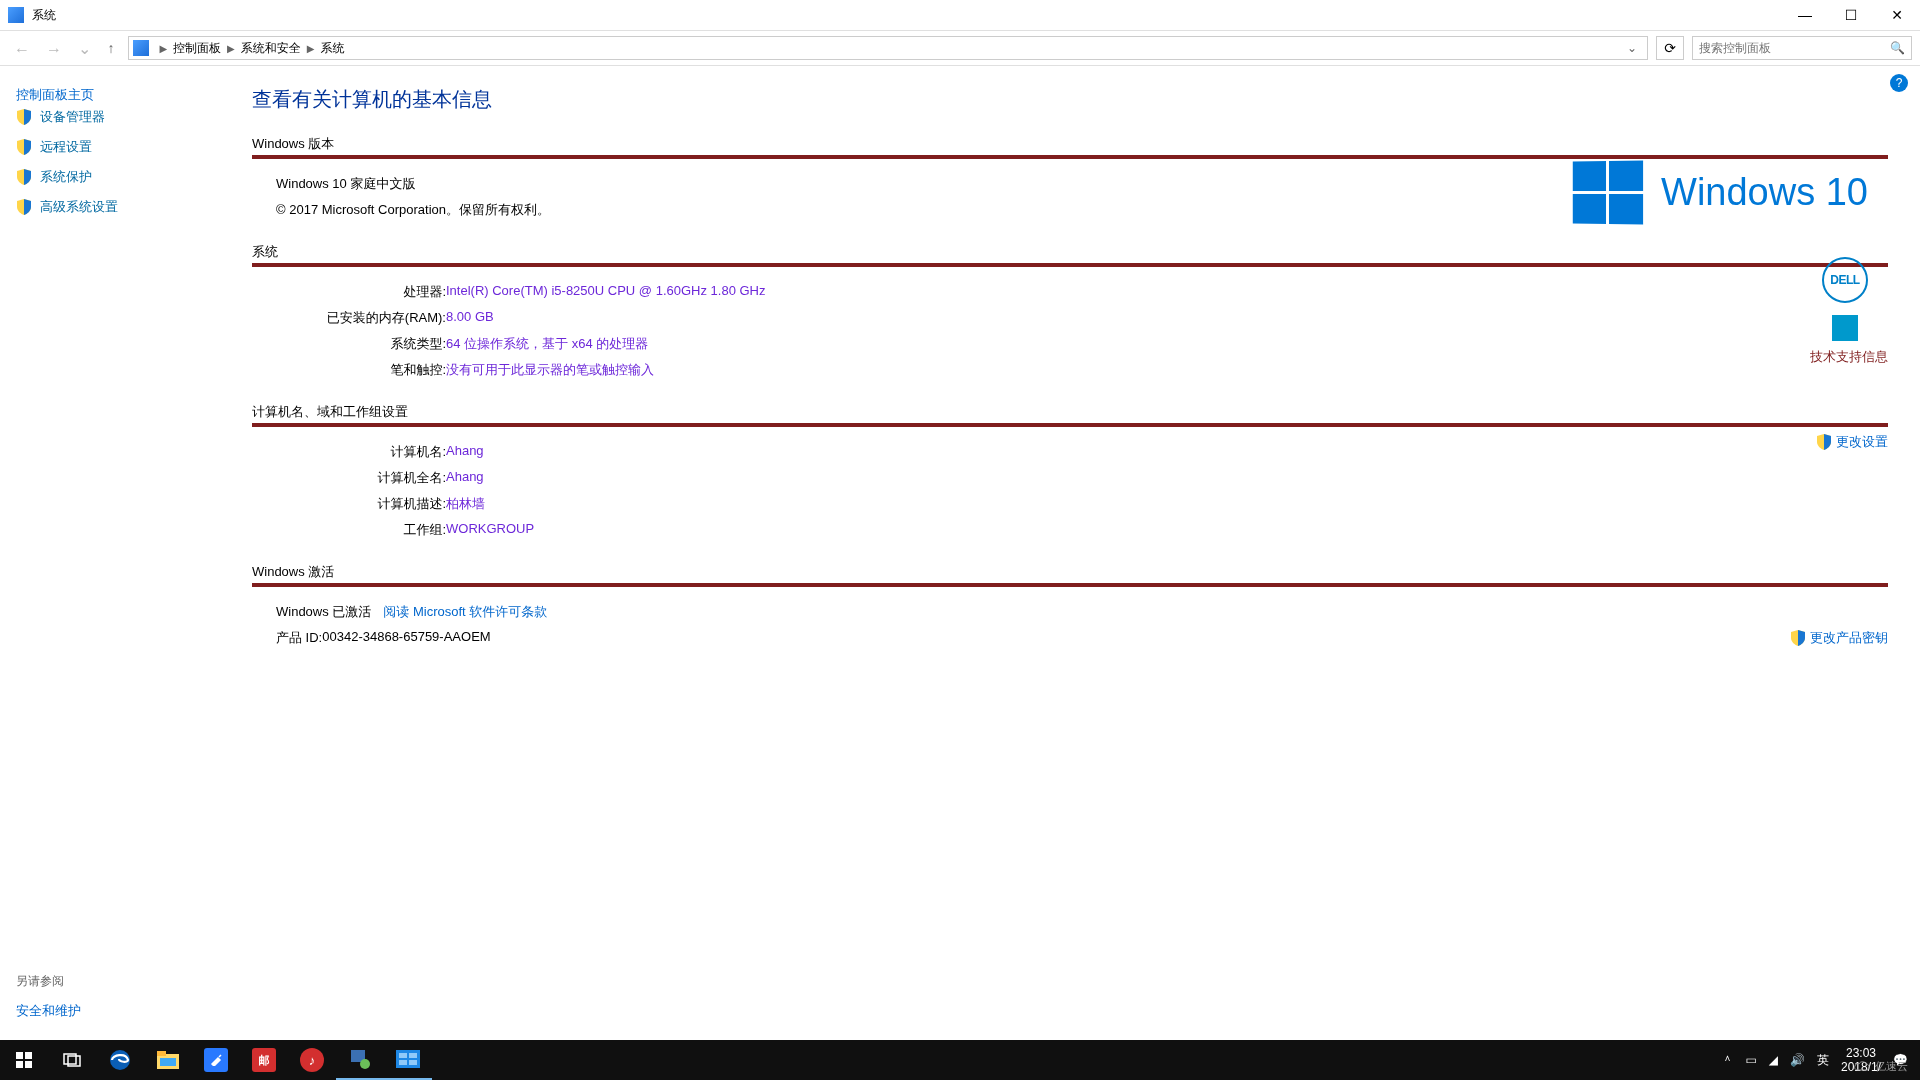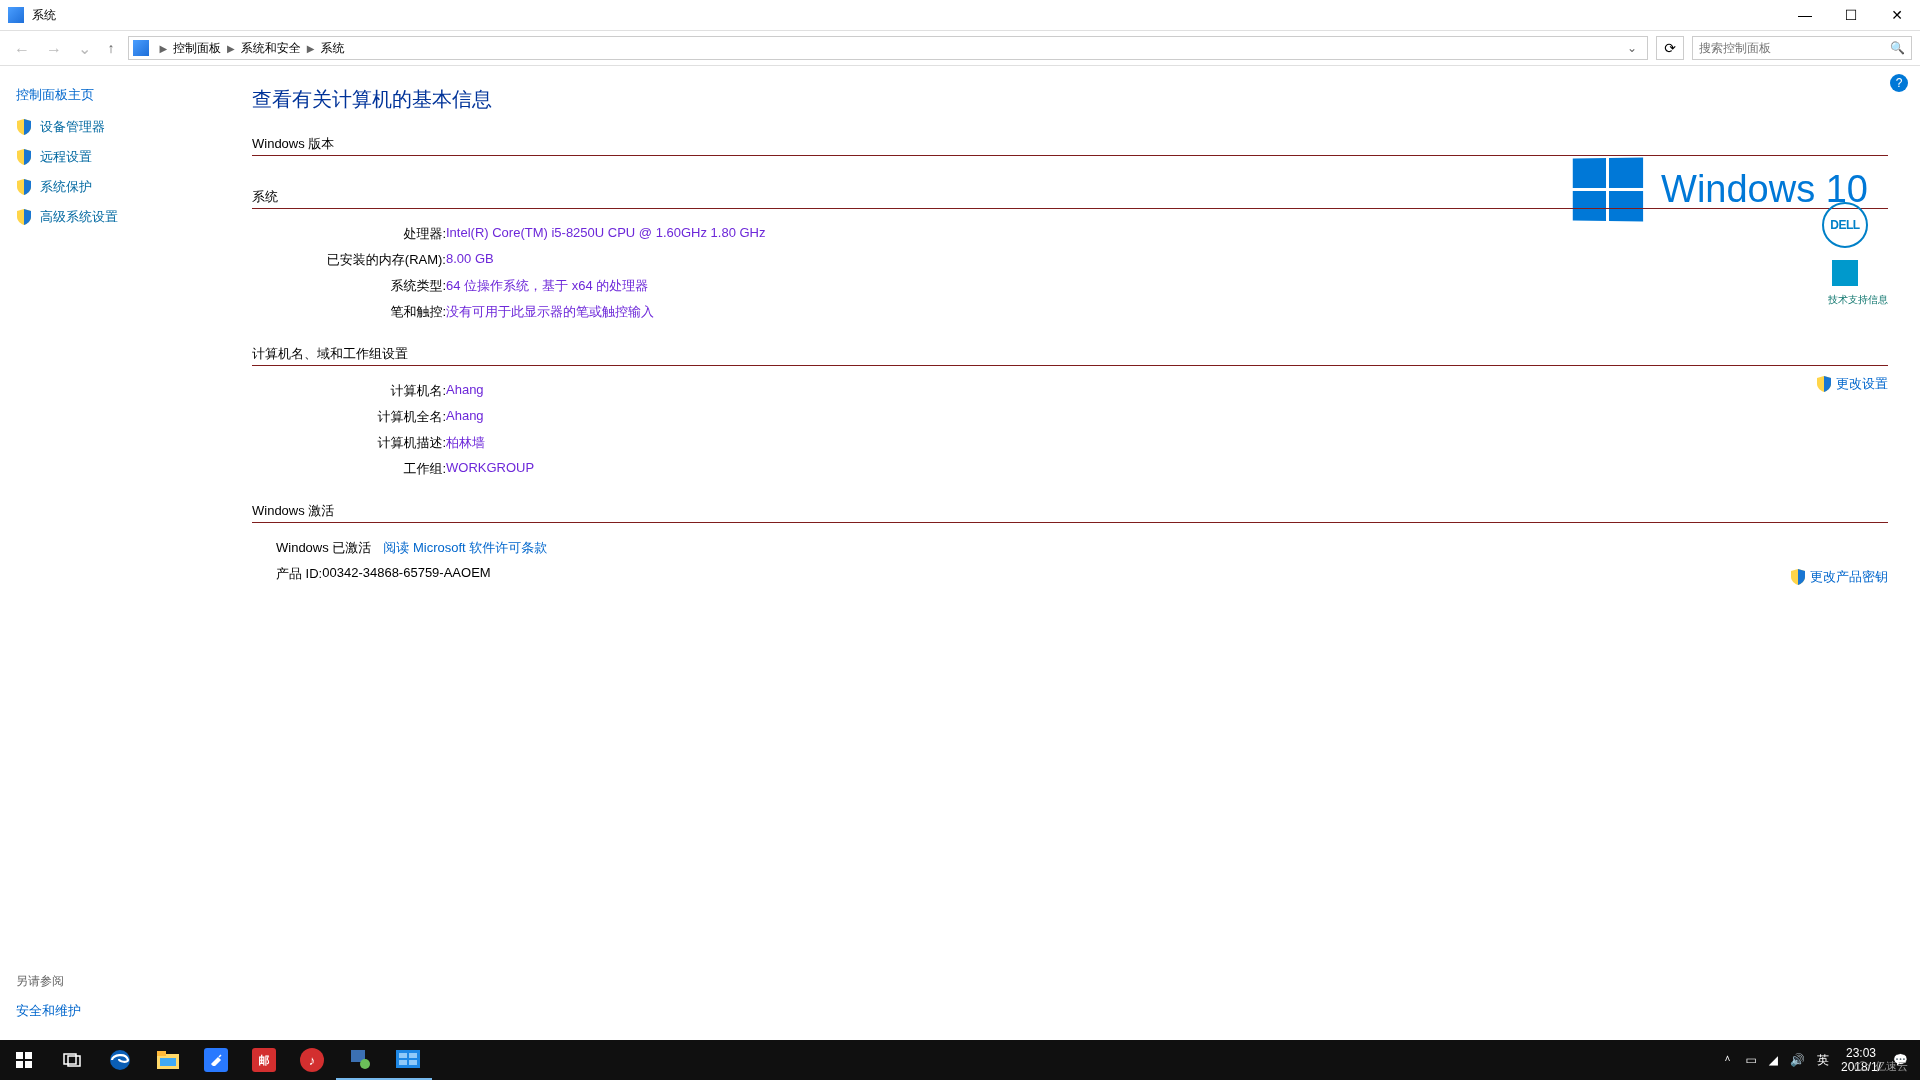--- a/index.html
+++ b/index.html
@@ -28,44 +28,44 @@
 .search-box { width: 220px; border: 1px solid #ccc; height: 24px; display: flex; align-items: center; padding: 0 6px; }
 .search-input { border: none; outline: none; flex: 1; font-size: 12px; color: #888; font-family: inherit; }
 .search-icon { color: #666; }
 
 
 .content { display: flex; height: calc(100% - 66px - 40px); position: relative; }
 .help-icon { position: absolute; top: 8px; right: 12px; width: 18px; height: 18px; border-radius: 50%; background: #0078d7; color: #fff; display: flex; align-items: center; justify-content: center; font-size: 12px; }
 
 
 .sidebar { width: 220px; padding: 20px 16px; }
-.sidebar-title { color: #0066cc; font-size: 13px; margin-bottom: 14px; }
+.sidebar-title { color: #0066cc; font-size: 13px; margin-bottom: 4px; }
 .sidebar-item { display: flex; align-items: center; gap: 8px; margin-bottom: 12px; color: #0369a1; font-size: 13px; cursor: pointer; }
 .shield-icon { width: 16px; height: 16px; display:flex; align-items:center; justify-content:center;}
 .shield-icon svg { width: 14px; height: 16px; }
 .sidebar-footer { position: absolute; bottom: 20px; left: 16px; }
 .sidebar-footer-title { color: #666; font-size: 12px; margin-bottom: 12px; }
 .sidebar-footer-link { color: #0066cc; font-size: 13px; }
 
 
 .main { flex: 1; padding: 20px 32px 20px 32px; position: relative; }
 .page-title { color: #003399; font-size: 20px; margin-bottom: 22px; font-weight: 400; }
 .section { margin-bottom: 20px; }
-.section-header { font-size: 13px; color: #000; border-bottom: 1px solid #7f1d1d; padding-bottom: 2px; margin-bottom: 12px; }
+.section-header { font-size: 13px; color: #000; border-bottom: 4px solid #7f1d1d; padding-bottom: 2px; margin-bottom: 12px; }
 .info-row { display: flex; padding: 4px 0 4px 24px; font-size: 13px; }
 .info-label { width: 170px; color: #000; text-align: right; }
 .info-value { color: #6d28d9; }
 .winedition{ display:flex; position:relative;}
 .win-logo { position: absolute; top: -10px; right: 20px; display: flex; align-items: center; gap: 18px; }
 .win-squares { display: grid; grid-template-columns: 34px 34px; grid-template-rows: 30px 30px; gap: 3px; transform: perspective(400px) rotateY(-8deg); }
 .win-square { background: #0078d7; }
 .win-text { color: #0078d7; font-size: 38px; font-weight: 300; }
 .dell-badge { position: absolute; top: 14px; right: 20px; width: 46px; height: 46px; border: 2px solid #0080c8; border-radius: 50%; display: flex; align-items: center; justify-content: center; color: #0080c8; font-size: 12px; font-weight: bold; letter-spacing: -0.5px; }
 .energy-badge { position: absolute; top: 72px; right: 30px; width: 26px; height: 26px; background: #0099cc; }
-.support-link { position: absolute; top: 105px; right: 0px; color: #0f766e; font-size: 10px; }
+.support-link { position: absolute; top: 105px; right: 0px; color: #7f1d1d; font-size: 13px; }
 .change-link { display: flex; align-items: center; gap: 4px; color: #0066cc; font-size: 13px; position: absolute; right: 0; margin-left: 8px; }
 .link-blue { color: #0066cc; }
 .rel-container { position: relative; }
 
 
 .taskbar { position: absolute; bottom: 0; left: 0; right: 0; height: 40px; background: #101010; display: flex; align-items: center; color: #fff; }
 .task-item { width: 48px; height: 40px; display: flex; align-items: center; justify-content: center; }
 .task-item.active { border-bottom: 2px solid #76b9ed; }
 .tray { margin-left: auto; display: flex; align-items: center; gap: 12px; padding-right: 12px; font-size: 12px; }
 .tray-time { text-align: center; line-height: 1.2; }
@@ -158,20 +158,28 @@
       <div class="sidebar-footer-link">安全和维护</div>
     </div>
   </div>
 
   <div class="main">
     <div class="page-title">查看有关计算机的基本信息</div>
 
     <div class="section">
       <div class="section-header">Windows 版本</div>
       <div class="winedition">
+        <div>
+          <div class="info-row">
+              <span>Windows 10 家庭中文版</span>
+            </div>
+          <div class="info-row">
+              <span>© 2017 Microsoft Corporation。保留所有权利。</span>
+            </div>
+        </div>
         <div class="win-logo">
           <div class="win-squares">
             <div class="win-square"></div>
               <div class="win-square"></div>
               <div class="win-square"></div>
               <div class="win-square"></div>
           </div>
           <div class="win-text">Windows 10</div>
         </div>
       </div>

